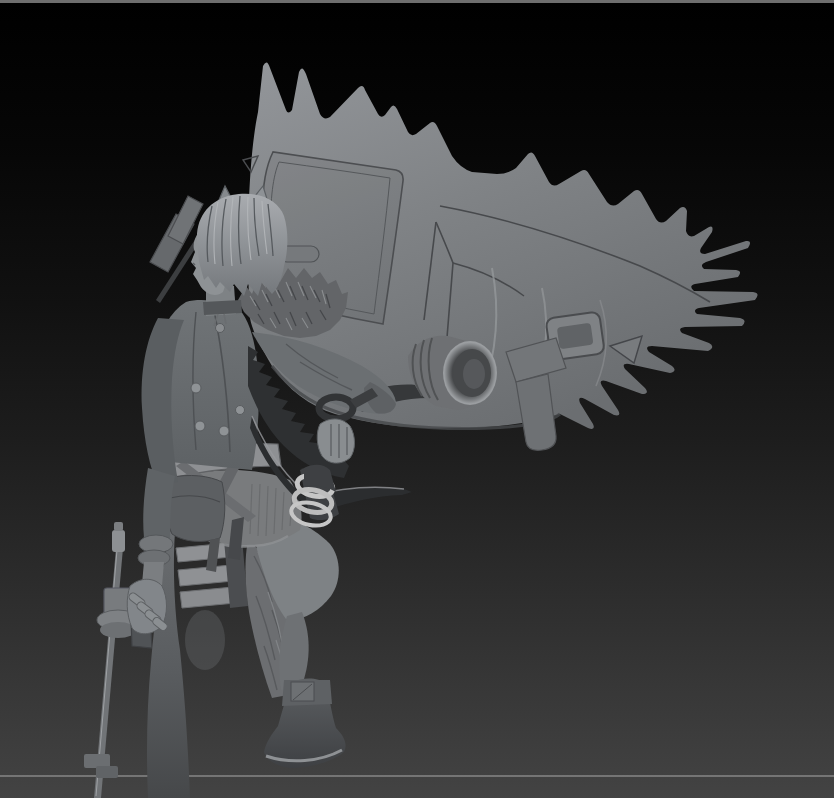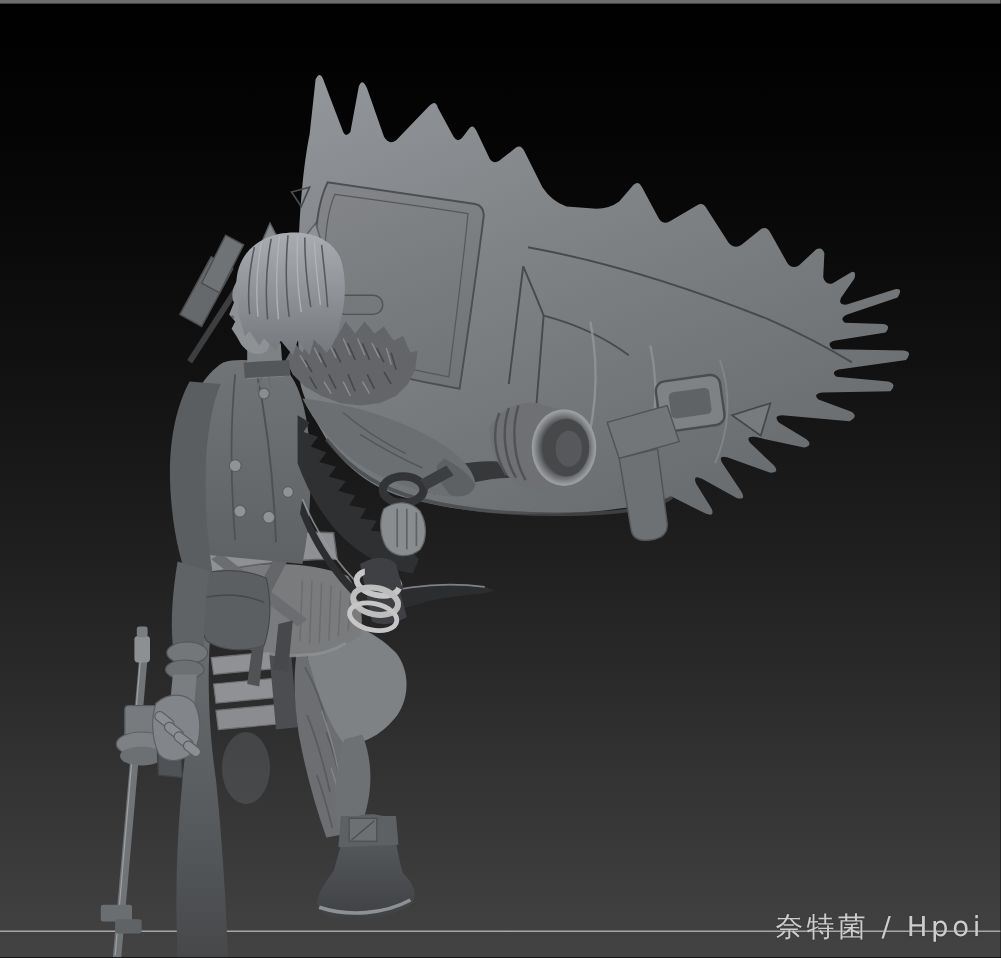--- a/index.html
+++ b/index.html
@@ -387,14 +387,13 @@
         <g stroke="#b4b7ba" stroke-width="1.1" fill="none" opacity="0.9">
           <path d="M 218,202 C 214,222 213,244 215,264"></path>
           <path d="M 233,197 C 230,220 230,244 232,266"></path>
           <path d="M 248,197 C 247,218 248,240 251,260"></path>
           <path d="M 262,201 C 263,220 265,238 267,254"></path>
         </g>
       </g>
     </g>
   </svg>
 
-  <div class="watermark">奈特菌 / Hpoi</div>
 </div>
 
 </body></html>

